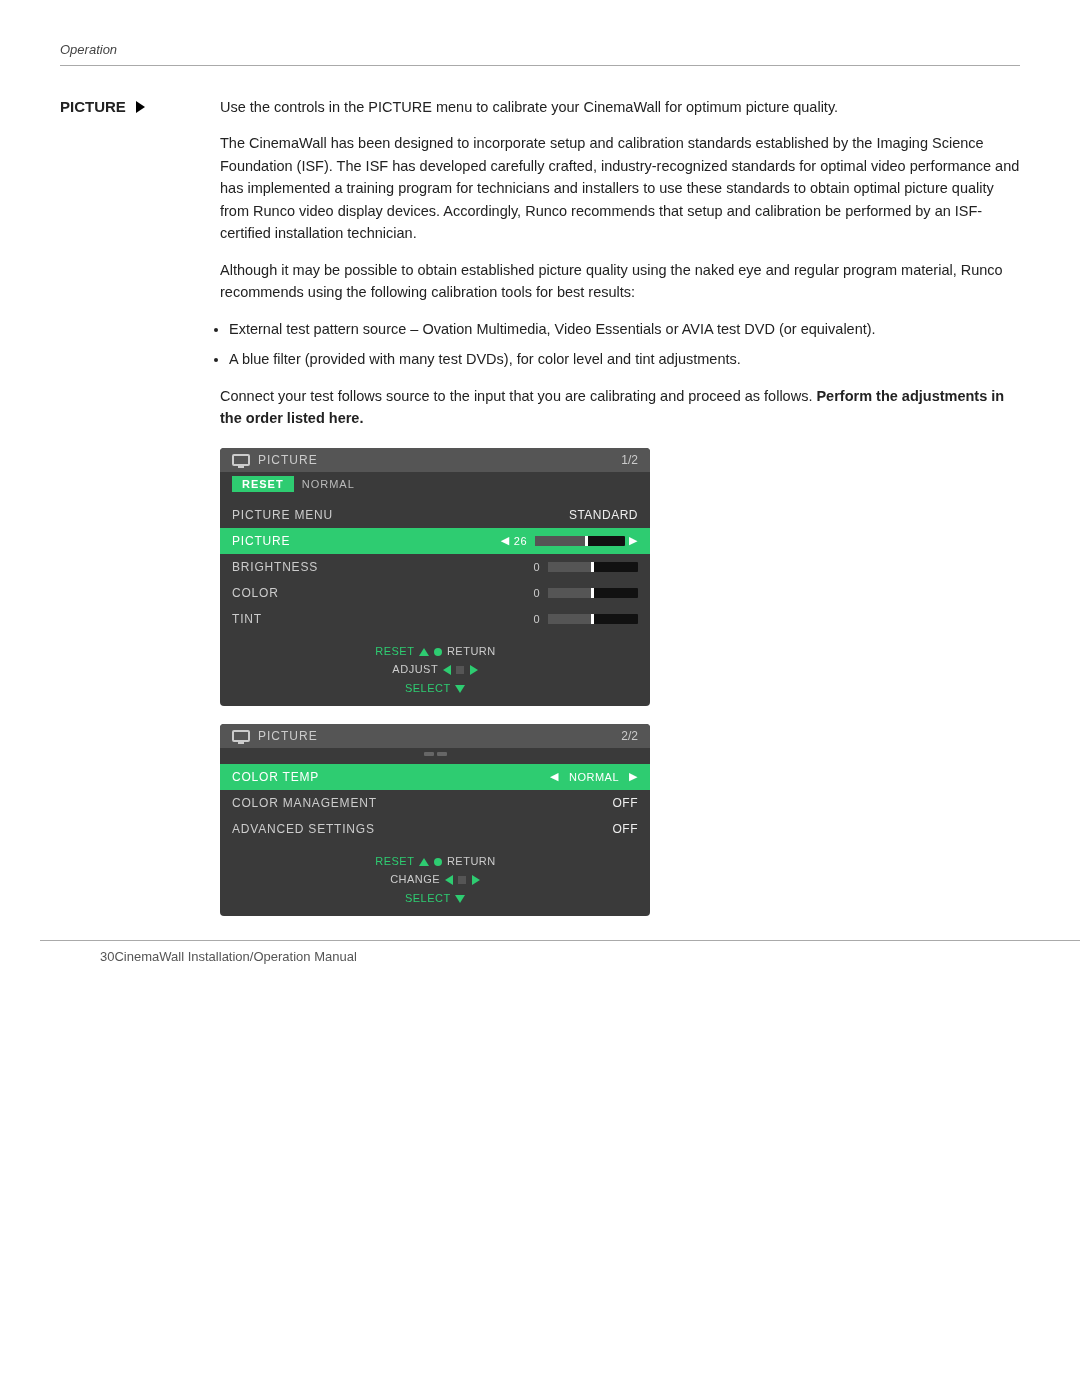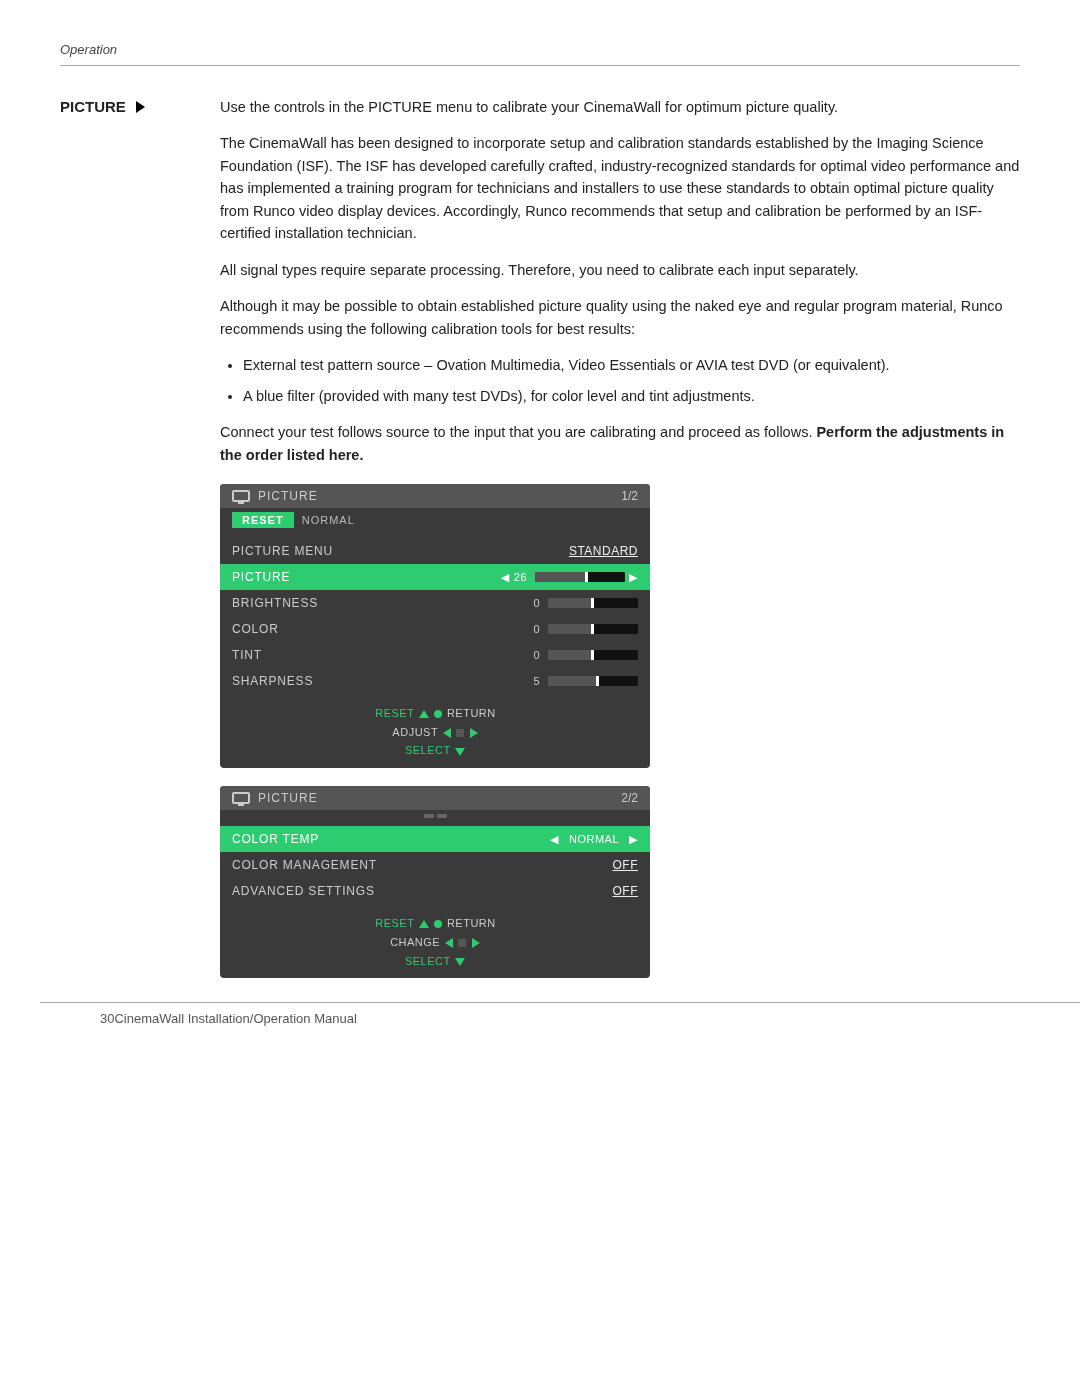--- a/index.html
+++ b/index.html
@@ -56,21 +56,21 @@
       flex: 1;
     }
     .para {
       margin-bottom: 14px;
       line-height: 1.55;
       font-size: 14.5px;
       color: #222;
     }
     .bold { font-weight: bold; }
     .bullet-list {
-      margin: 0 0 14px 23px;
+      margin: 0 0 14px 9px;
     }
     .bullet-list li {
       margin-bottom: 8px;
       line-height: 1.55;
       font-size: 14.5px;
       list-style-type: disc;
     }
     
     .osd-panel {
       background: #3a3a3a;
@@ -138,21 +138,20 @@
       flex: 1;
       font-size: 12px;
       letter-spacing: 0.8px;
     }
     .osd-row-value {
       display: flex;
       align-items: center;
       gap: 4px;
       color: #eee;
       font-size: 12px;
-      text-decoration: underline;
     }
     .osd-slider-container {
       display: flex;
       align-items: center;
       gap: 4px;
     }
     .osd-slider {
       width: 90px;
       height: 10px;
       background: #111;
@@ -308,21 +307,20 @@
     <div class="left-label">
       <div class="picture-label">
         <span>PICTURE</span>
         <span class="arrow-right"></span>
       </div>
     </div>
 
     <div class="right-content">
       <p class="para">Use the controls in the PICTURE menu to calibrate your CinemaWall for optimum picture quality.</p>
       <p class="para">The CinemaWall has been designed to incorporate setup and calibration standards established by the Imaging Science Foundation (ISF). The ISF has developed carefully crafted, industry-recognized standards for optimal video performance and has implemented a training program for technicians and installers to use these standards to obtain optimal picture quality from Runco video display devices. Accordingly, Runco recommends that setup and calibration be performed by an ISF-certified installation technician.</p>
-      <p class="para">All signal types require separate processing. Therefore, you need to calibrate each input separately.</p>
       <p class="para">Although it may be possible to obtain established picture quality using the naked eye and regular program material, Runco recommends using the following calibration tools for best results:</p>
       <ul class="bullet-list">
         <li>External test pattern source – Ovation Multimedia, Video Essentials or AVIA test DVD (or equivalent).</li>
         <li>A blue filter (provided with many test DVDs), for color level and tint adjustments.</li>
       </ul>
       <p class="para">
         <span>Connect your test follows source to the input that you are calibrating and proceed as follows.</span>
         <span class="bold">Perform the adjustments in the order listed here.</span>
       </p>
 
@@ -387,30 +385,20 @@
             <span class="osd-row-label">TINT</span>
             <div class="osd-slider-container">
               <span style="color:#ccc; font-size:11px; margin-right:4px;">0</span>
               <div class="osd-slider">
                 <div class="osd-slider-fill" style="width:48%;"></div>
                 <div class="osd-slider-marker" style="left:48%;"></div>
               </div>
             </div>
           </div>
 
-          <div class="osd-row">
-            <span class="osd-row-label">SHARPNESS</span>
-            <div class="osd-slider-container">
-              <span style="color:#ccc; font-size:11px; margin-right:4px;">5</span>
-              <div class="osd-slider">
-                <div class="osd-slider-fill" style="width:53%;"></div>
-                <div class="osd-slider-marker" style="left:53%;"></div>
-              </div>
-            </div>
-          </div>
         </div>
 
         <div class="osd-footer">
           <div>
             <span class="green-text">RESET </span>
             <span class="nav-tri-up"></span>
             <span class="nav-icon"></span>
             <span class="white-text"> RETURN</span>
           </div>
           <div>

